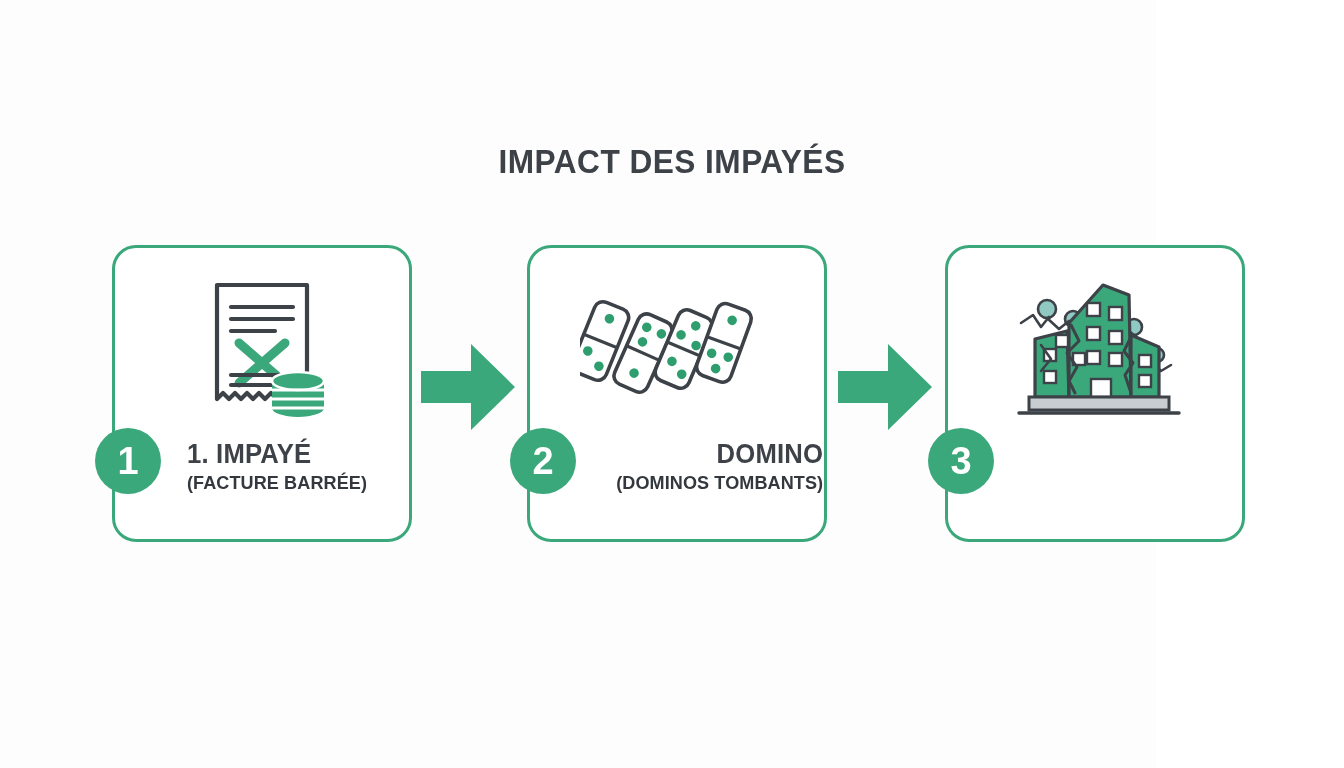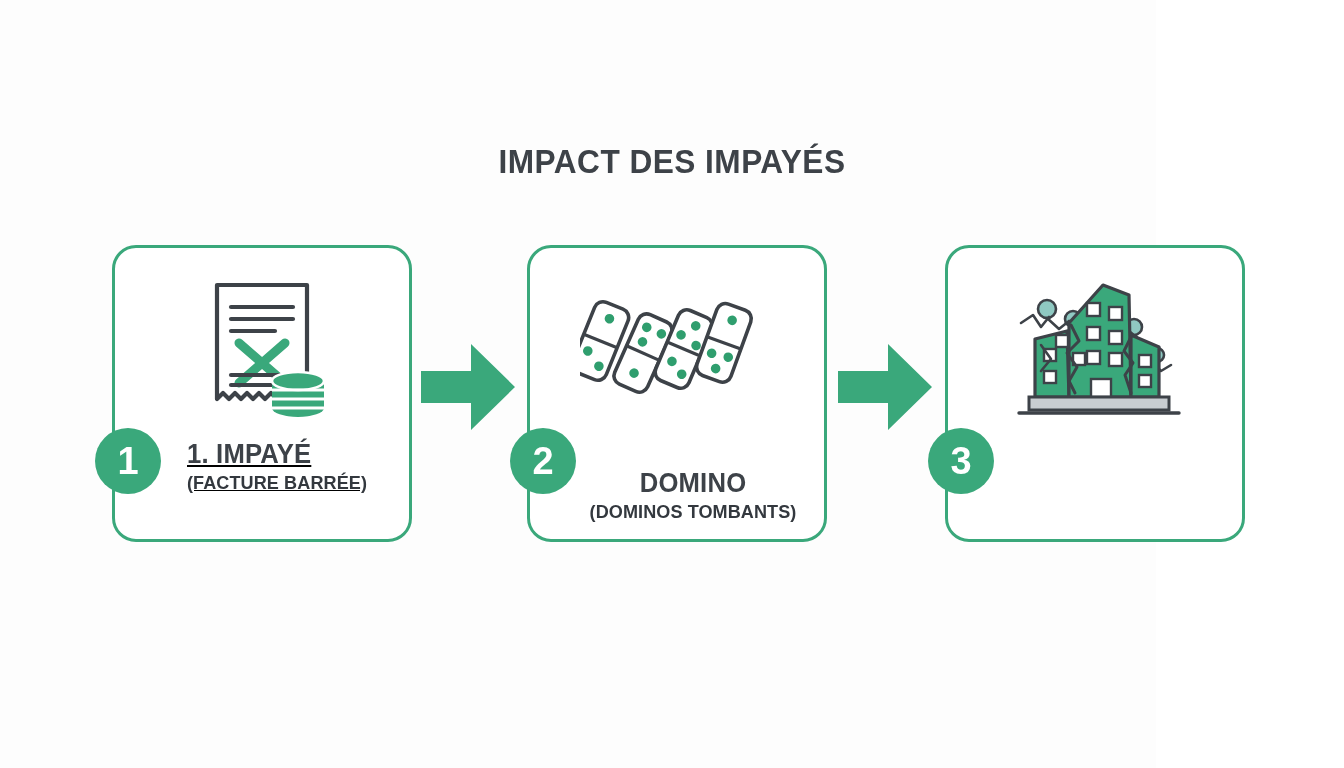--- a/index.html
+++ b/index.html
@@ -62,22 +62,22 @@
     justify-content: center;
   }
 
   .card-text {
     position: absolute;
     top: 192px;
     width: 300px;
     left: 0;
     box-sizing: border-box;
   }
-  .card-text.align-left  { text-align: left;   padding-left: 72px; text-decoration: underline; }
-  .card-text.align-center{ text-align: center; padding-left: 26px; margin-top: 29px; }
+  .card-text.align-left  { text-align: left;   padding-left: 72px; }
+  .card-text.align-center{ text-align: right; padding-left: 26px; }
 
   .card-title {
     font-family: "Liberation Sans Narrow", "Liberation Sans", sans-serif;
     font-size: 27px;
     font-weight: bold;
     color: #3d4248;
     letter-spacing: 0.2px;
     line-height: 1.08;
     transform: scaleX(0.95);
     transform-origin: left center;

